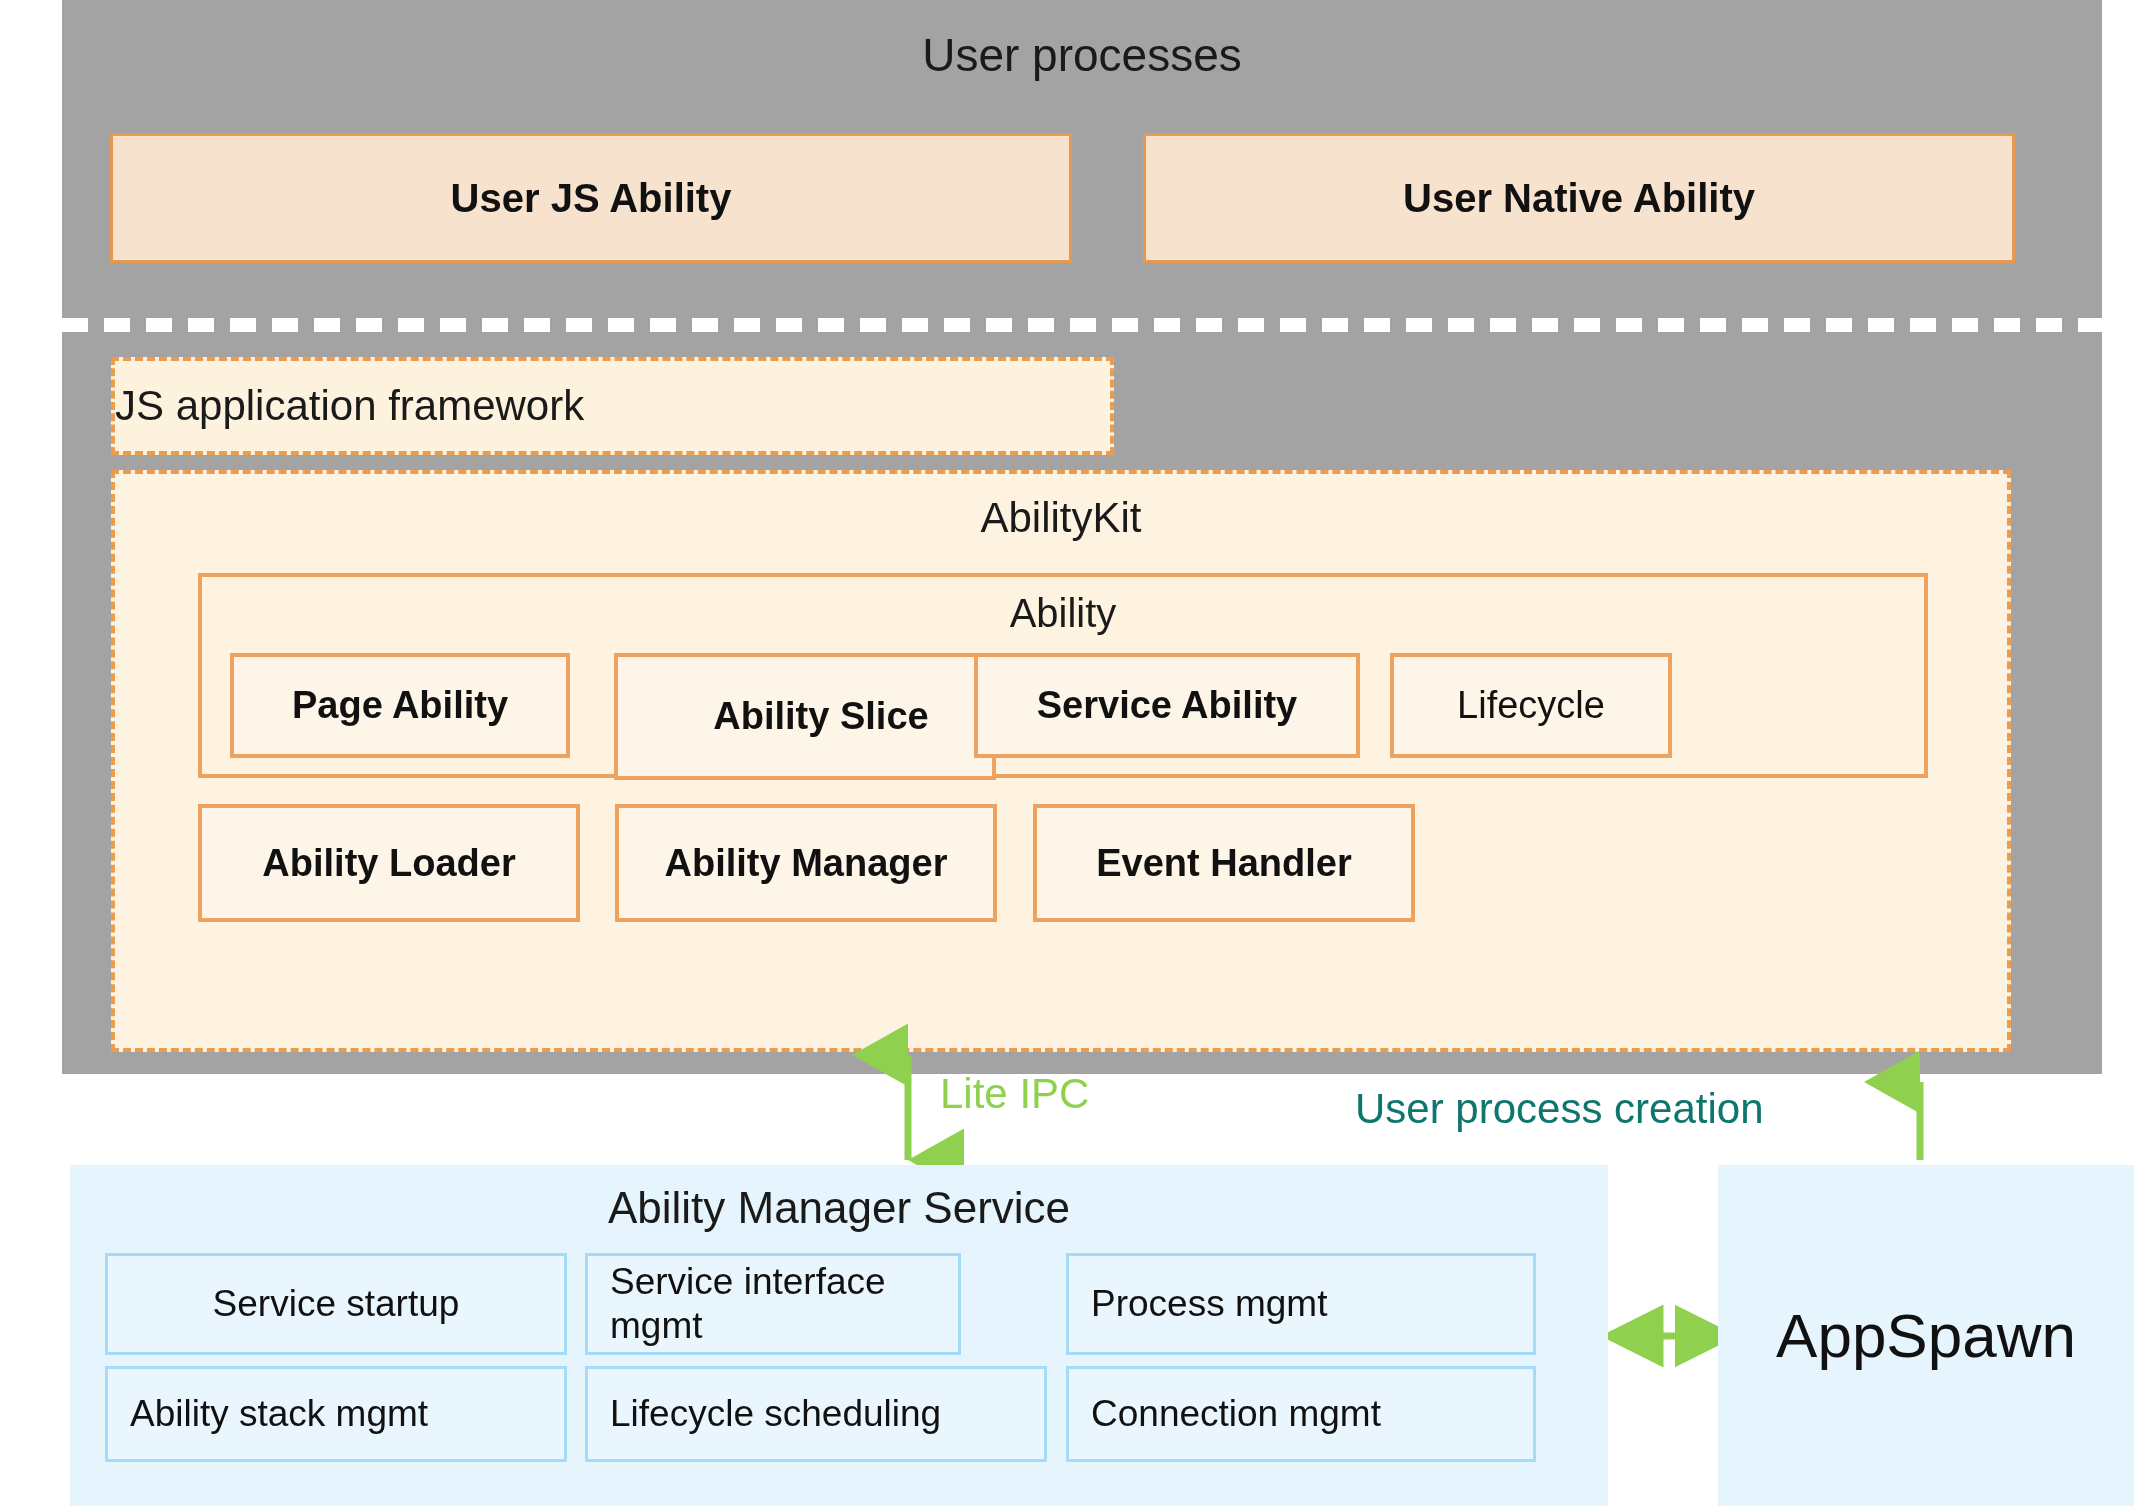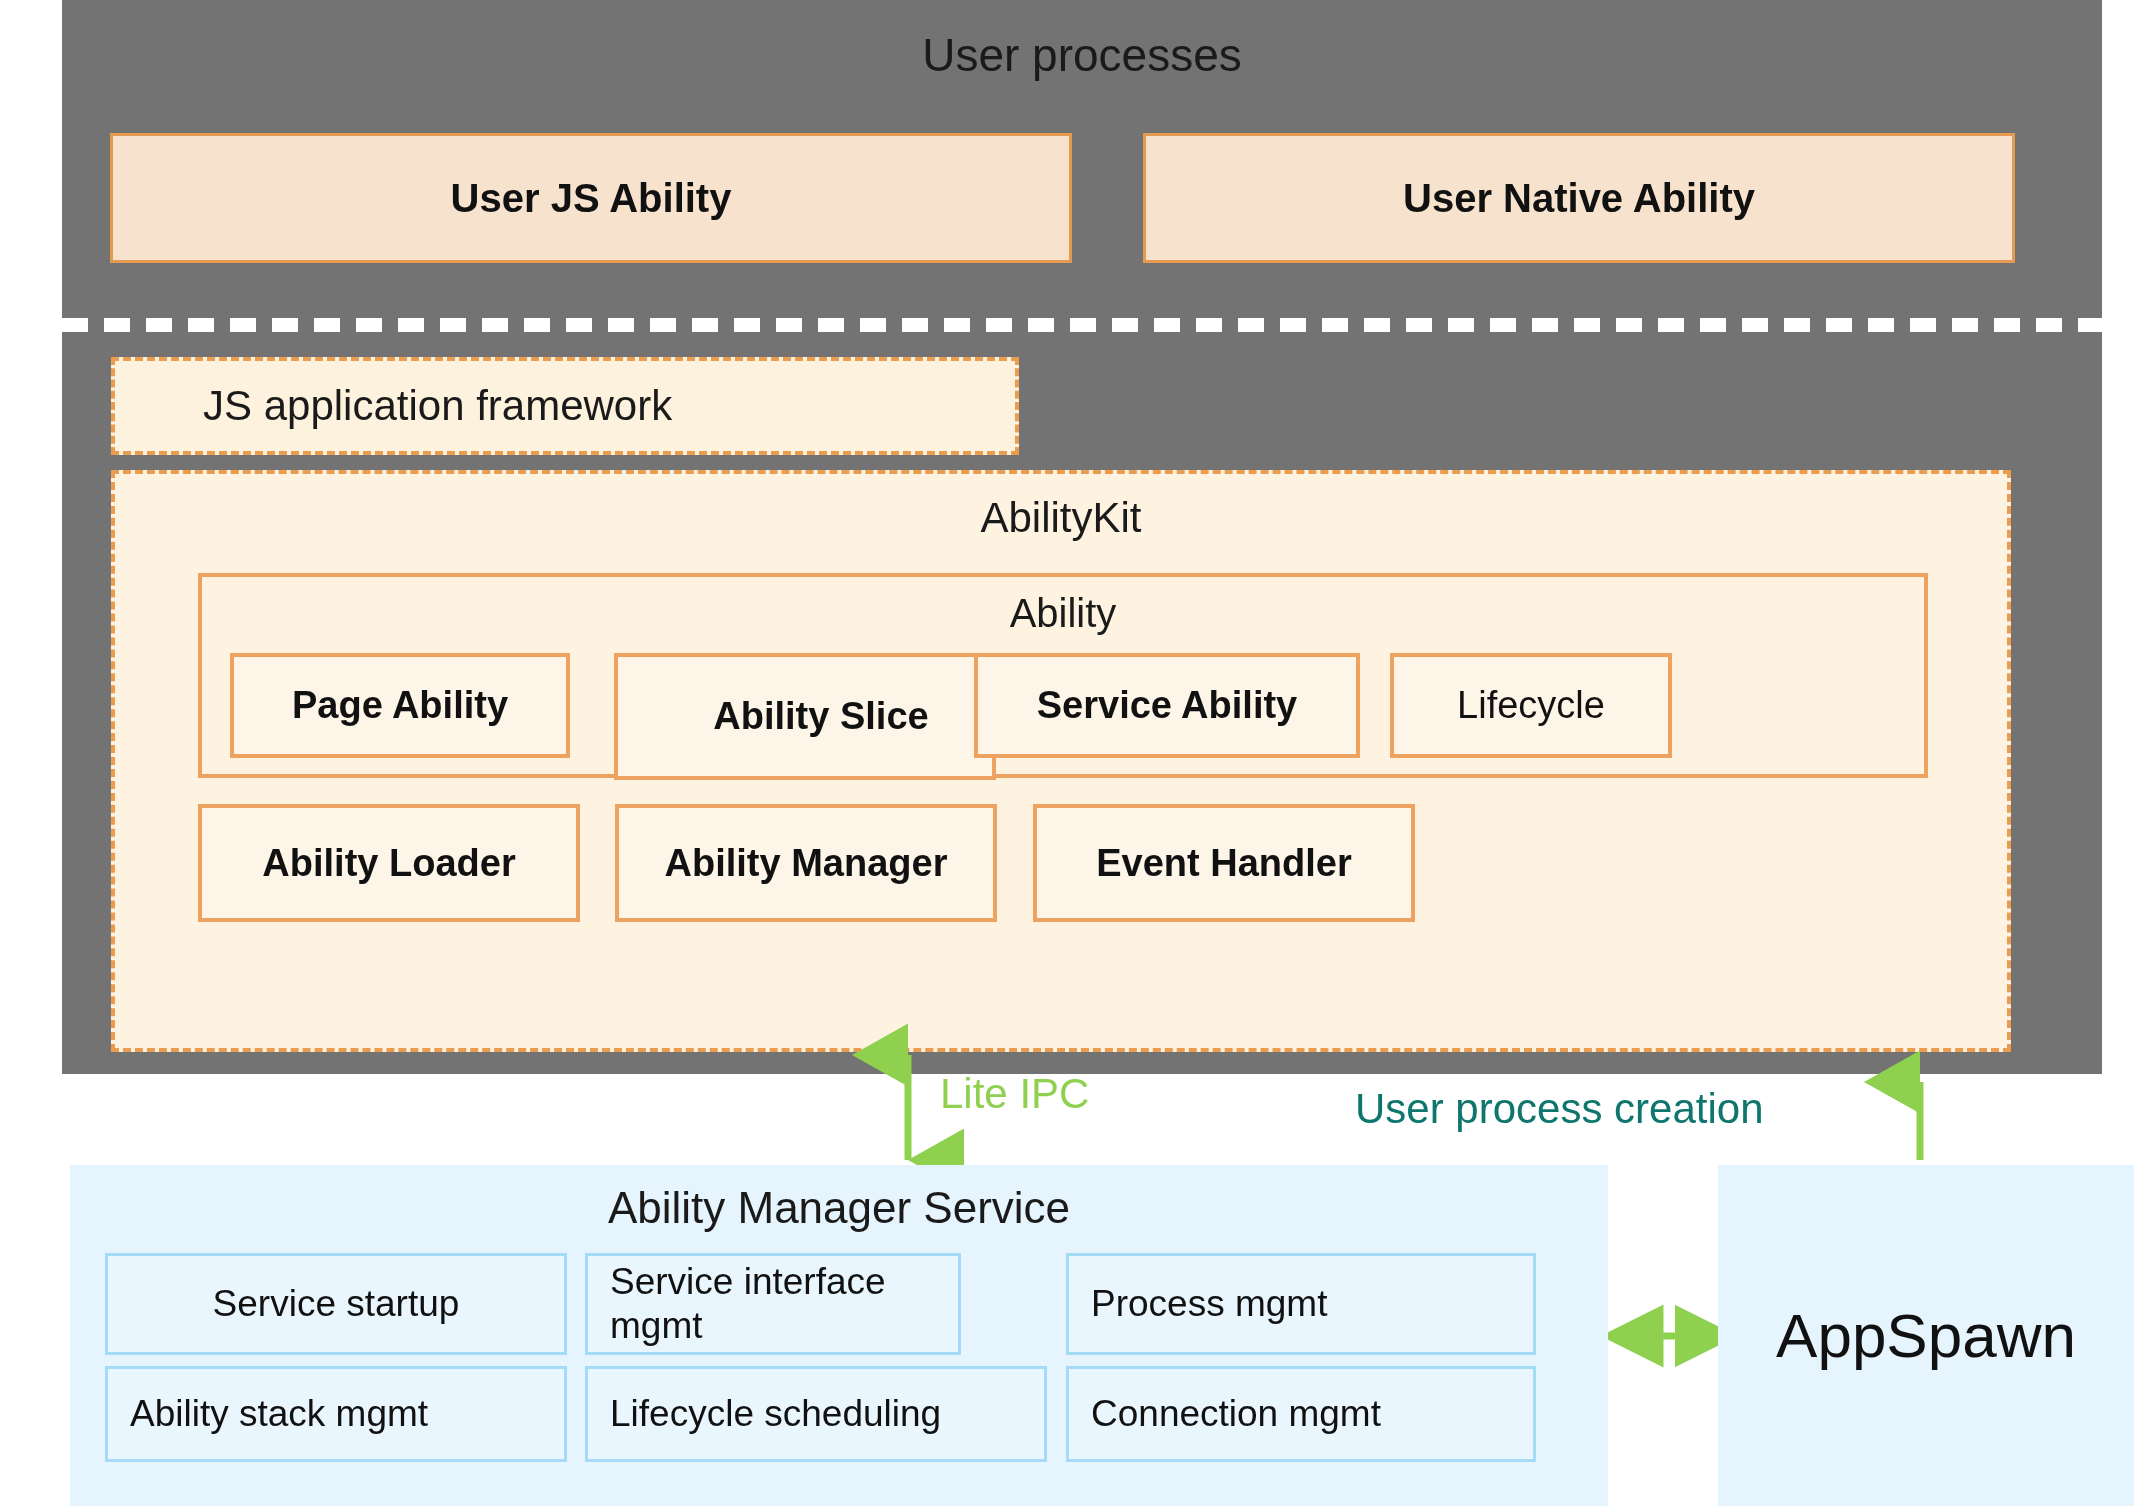--- a/index.html
+++ b/index.html
@@ -21,21 +21,21 @@
     inset: 0;
   }
 
   
   .orange-panel {
     position: absolute;
     left: 62px;
     top: 0px;
     width: 2040px;
     height: 1074px;
-    background: #737373;
+    background: #a3a3a3;
   }
 
   .user-processes-title {
     position: absolute;
     left: 0;
     top: 28px;
     width: 2040px;
     text-align: center;
     font-size: 46px;
     line-height: 54px;
@@ -70,28 +70,27 @@
       #ffffff 0px, #ffffff 26px,
       rgba(255,255,255,0) 26px, rgba(255,255,255,0) 42px
     );
   }
 
   
   .js-framework-box {
     position: absolute;
     left: 49px;
     top: 357px;
-    width: 908px;
+    width: 1003px;
     height: 98px;
     box-sizing: border-box;
     border: 4px dashed #eb9d4f;
     background: #fdf2de;
     display: flex;
     align-items: center;
-    padding-left: 88px;
     font-size: 42px;
     color: #1a1a1a;
   }
 
   
   .abilitykit-box {
     position: absolute;
     left: 49px;
     top: 470px;
     width: 1900px;

